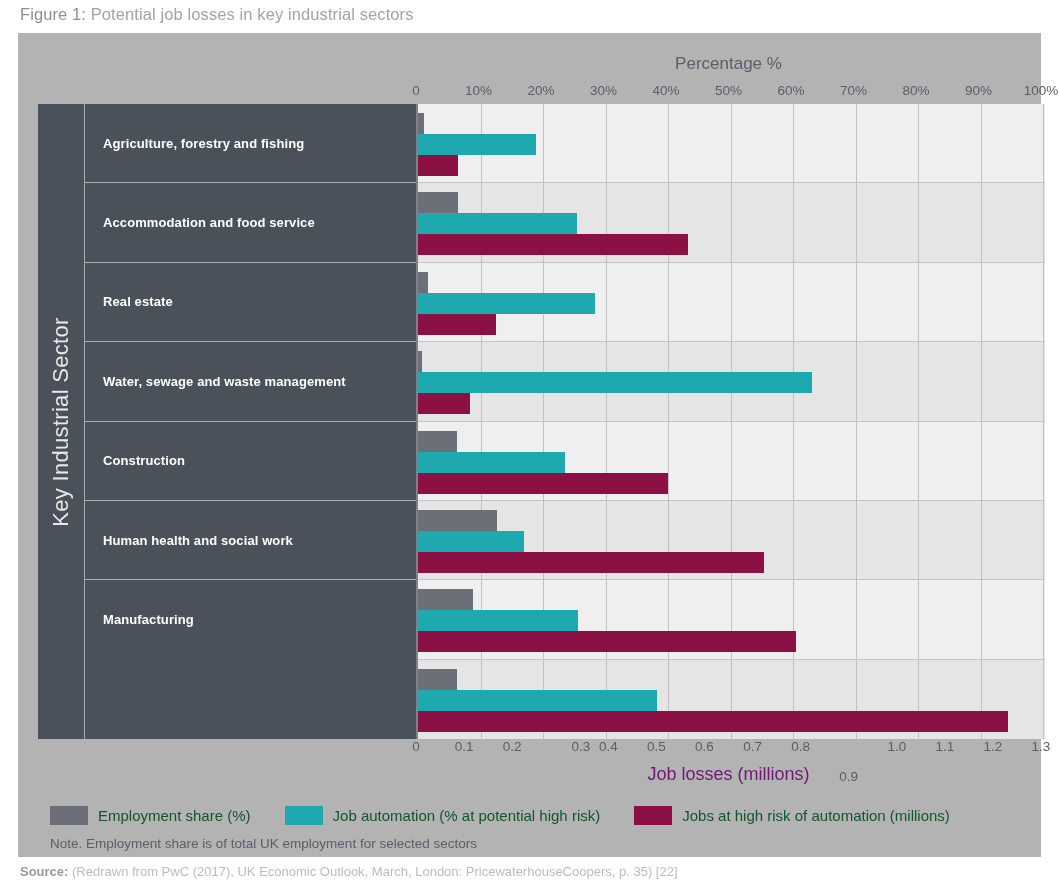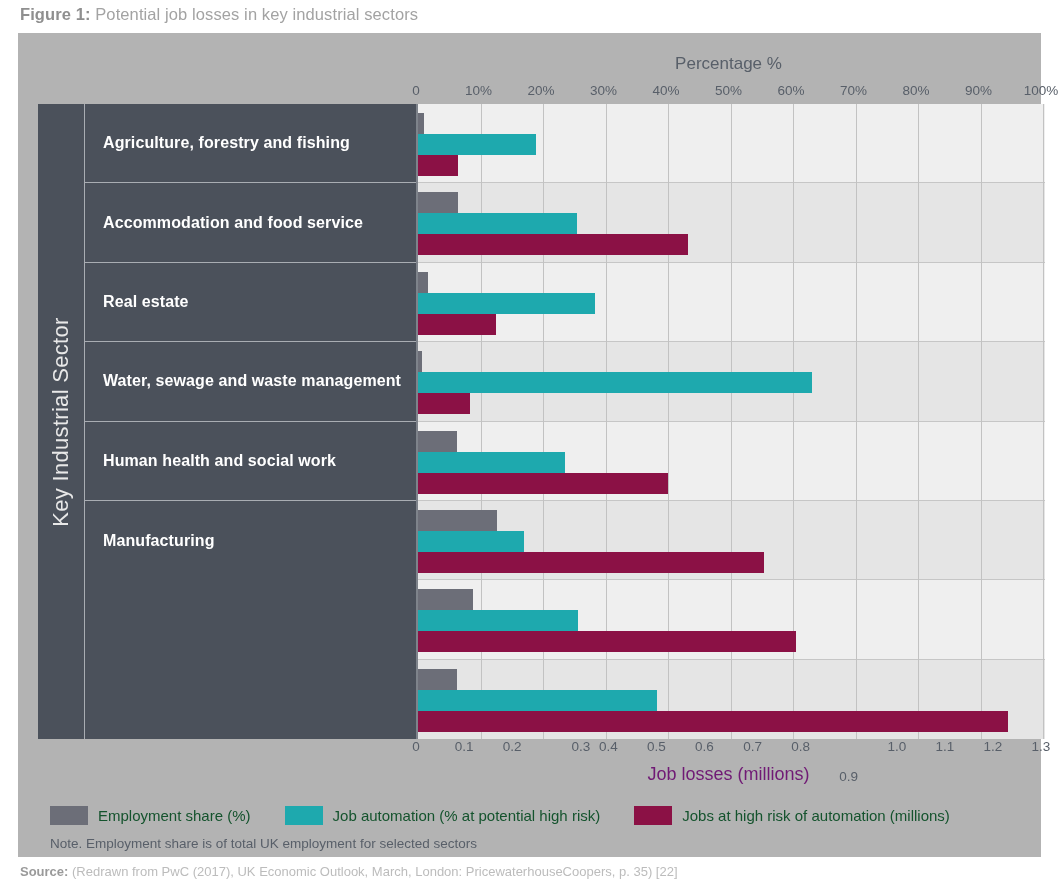--- a/index.html
+++ b/index.html
@@ -19,21 +19,21 @@
   .fig-caption {
     position: absolute;
     left: 20px;
     top: 5px;
     font-size: 16.5px;
     color: #a3a3a3;
     white-space: nowrap;
     letter-spacing: 0.1px;
   }
   .fig-caption .fig-label {
-    font-weight: bold;
+    font-weight: normal;
     color: #8f8f8f;
   }
 
   
   .figure-panel {
     position: absolute;
     left: 18px;
     top: 33px;
     width: 1023px;
     height: 824px;
@@ -121,21 +121,21 @@
     position: relative;
     box-sizing: border-box;
     height: 79.375px;
     display: flex;
     align-items: center;
     padding-left: 18px;
     border-bottom: 1px solid #a9adb3;
   }
   .cat-cell:last-child { border-bottom: none; }
   .cat-label {
-    font-size: 16px;
+    font-size: 13px;
     font-weight: bold;
     color: #ffffff;
     letter-spacing: 0.1px;
     white-space: nowrap;
   }
 
   
   .plot-area {
     position: absolute;
     left: 378px;
@@ -270,20 +270,23 @@
           <span class="cat-label">Agriculture, forestry and fishing</span>
         </div>
         <div class="cat-cell">
           <span class="cat-label">Accommodation and food service</span>
         </div>
         <div class="cat-cell">
           <span class="cat-label">Real estate</span>
         </div>
         <div class="cat-cell">
           <span class="cat-label">Water, sewage and waste management</span>
+        </div>
+        <div class="cat-cell">
+          <span class="cat-label">Construction</span>
         </div>
         <div class="cat-cell">
           <span class="cat-label">Human health and social work</span>
         </div>
         <div class="cat-cell">
           <span class="cat-label">Manufacturing</span>
         </div>
       </div>
 
     <div class="plot-area">

